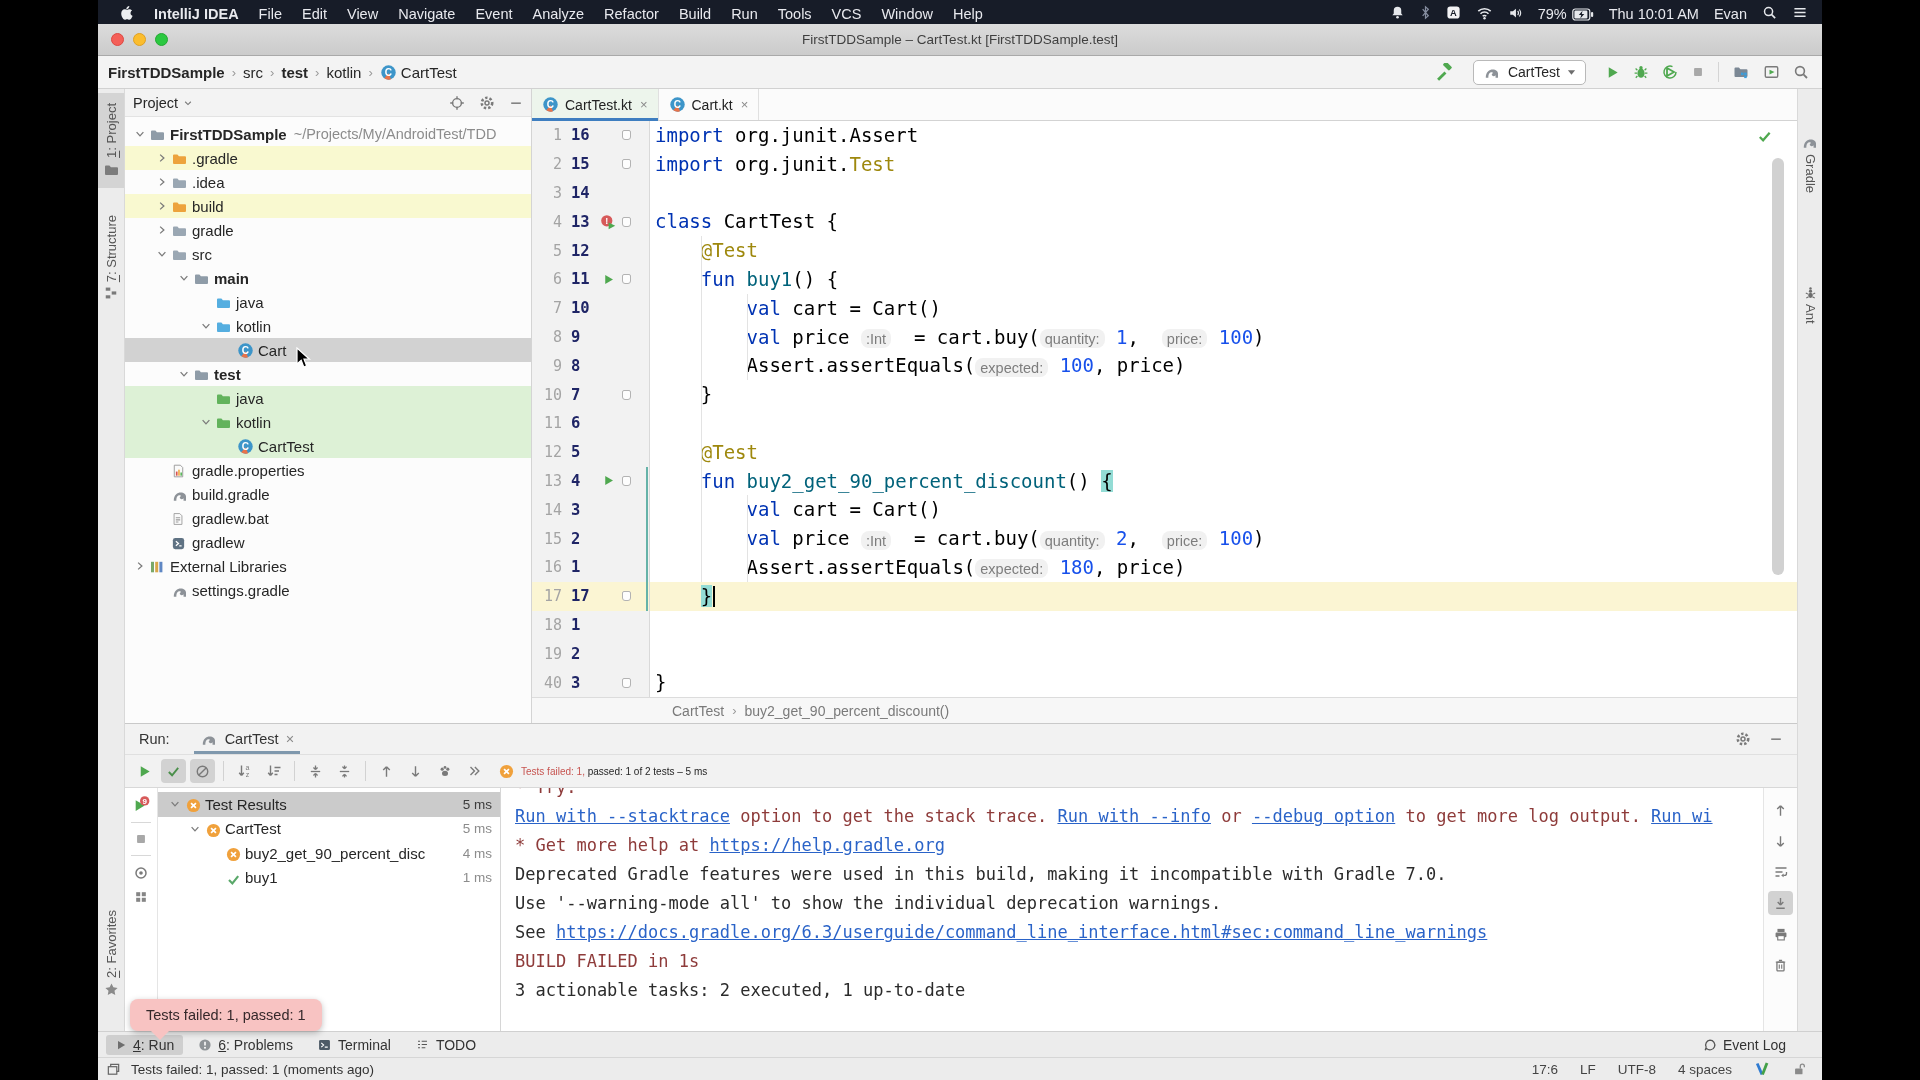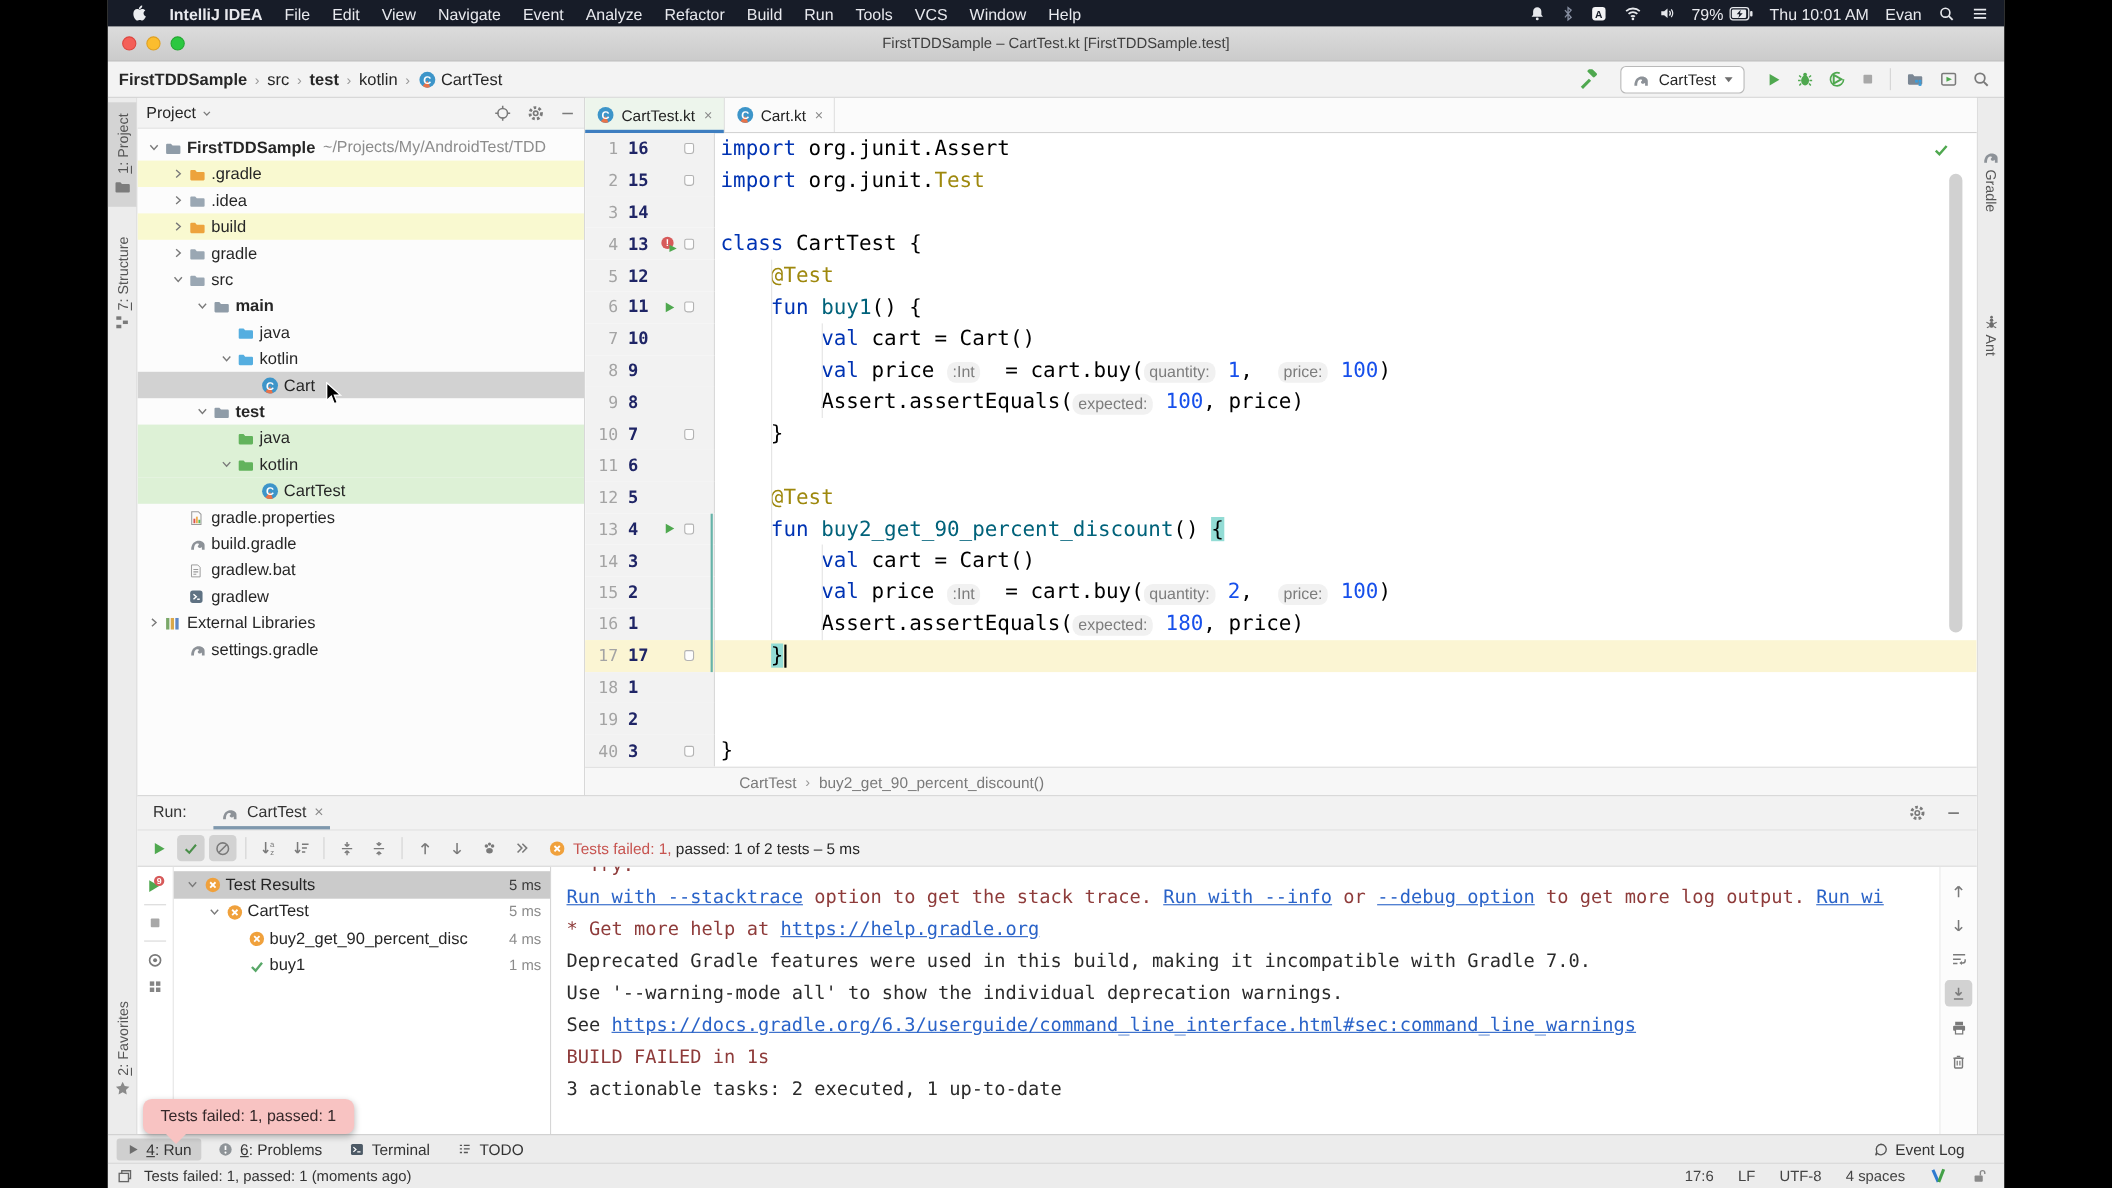--- a/index.html
+++ b/index.html
@@ -91,21 +91,21 @@
   
   .run-panel { position:absolute; left:27px; top:723px; width:1672px; height:308px; background:#fff; border-top:1px solid #c9c9c9; }
   .rp-header { height:30px; background:#f2f2f2; display:flex; align-items:center; padding:0 14px; font-size:14.5px; color:#333; }
   .rp-tab { display:flex; align-items:center; gap:7px; margin-left:24px; height:100%; position:relative; padding:0 6px;}
   .rp-tab::after { content:""; position:absolute; left:0; right:0; bottom:0; height:3px; background:#7f98ad; }
   .rp-header .hr { margin-left:auto; display:flex; gap:18px; }
   .rp-toolbar { height:34px; background:#f2f2f2; border-top:1px solid #e0e0e0; border-bottom:1px solid #d8d8d8; display:flex; align-items:center; padding-left:7px; gap:4px; }
   .tbtn { width:25px; height:24px; display:flex; align-items:center; justify-content:center; border-radius:4px; }
   .tbtn.pressed { background:#d2d2d2; }
   .rp-sep { width:1px; height:20px; background:#d2d2d2; margin:0 4px; }
-  .rp-status { display:flex; align-items:center; gap:7px; margin-left:9px; font-size:14px; color:#262626; }
+  .rp-status { display:flex; align-items:center; gap:7px; margin-left:9px; font-size:10px; color:#262626; }
   .rp-status .fail { color:var(--errred); }
   .rp-body { position:absolute; left:0; top:64px; right:0; bottom:0; display:flex; }
   .rp-vtools { width:33px; flex:none; border-right:1px solid #e5e5e5; display:flex; flex-direction:column; align-items:center; padding-top:8px; gap:9px; }
   .vdiv { width:20px; height:1px; background:#d8d8d8; }
   .test-tree { width:342px; flex:none; padding-top:4px; position:relative; }
   .ttrow { height:24.5px; display:flex; align-items:center; font-size:15px; color:#262626; position:relative; }
   .ttrow.sel { background:#cbcbcb; }
   .ttrow .time { position:absolute; right:8px; color:#8c8c8c; font-size:13.5px; }
   .ttrow.sel .time { color:#3c3c3c; }
   .console { flex:1; border-left:1px solid #d6d6d6; overflow:hidden; position:relative; background:#fff; }
@@ -170,21 +170,21 @@
             <text x="8" y="11.8" text-anchor="middle" font-size="10" font-weight="bold" fill="#171c28" font-family="Liberation Sans">A</text>
           </svg></span>
         <span><svg width="17" height="14" viewBox="0 0 16 14">
             <path d="M1.8 5.2 a9 9 0 0 1 12.4 0 M4 7.7 a5.6 5.6 0 0 1 8 0 M6.2 10.2 a2.5 2.5 0 0 1 3.6 0" stroke="#e6e8ec" stroke-width="1.6" fill="none"></path>
             <circle cx="8" cy="12.2" r="1.2" fill="#e6e8ec"></circle>
           </svg></span>
         <span><svg width="15" height="14" viewBox="0 0 16 16">
             <polygon points="2,6 5,6 8.5,3 8.5,13 5,10 2,10" fill="#e6e8ec"></polygon>
             <path d="M10.5 5.5 a4 4 0 0 1 0 5 M12.4 4 a6.6 6.6 0 0 1 0 8" stroke="#e6e8ec" stroke-width="1.3" fill="none"></path>
           </svg></span>
-        <span style="display:flex;align-items:flex-start;gap:5px">
+        <span style="display:flex;align-items:center;gap:5px">
           <span>79%</span>
           <svg width="22" height="13" viewBox="0 0 22 13">
             <rect x="0.8" y="1" width="17" height="11" rx="2.5" fill="none" stroke="#e6e8ec" stroke-width="1.2"></rect>
             <rect x="19" y="4" width="2.2" height="5" rx="1" fill="#e6e8ec"></rect>
             <rect x="2.4" y="2.6" width="13" height="7.8" rx="1.2" fill="#e6e8ec"></rect>
             <polygon points="10.5,2.8 6.8,7 9.2,7 8.3,10.4 12.3,6 9.8,6" fill="#171c28"></polygon>
           </svg>
         </span>
         <span>Thu 10:01 AM</span>
         <span>Evan</span>

